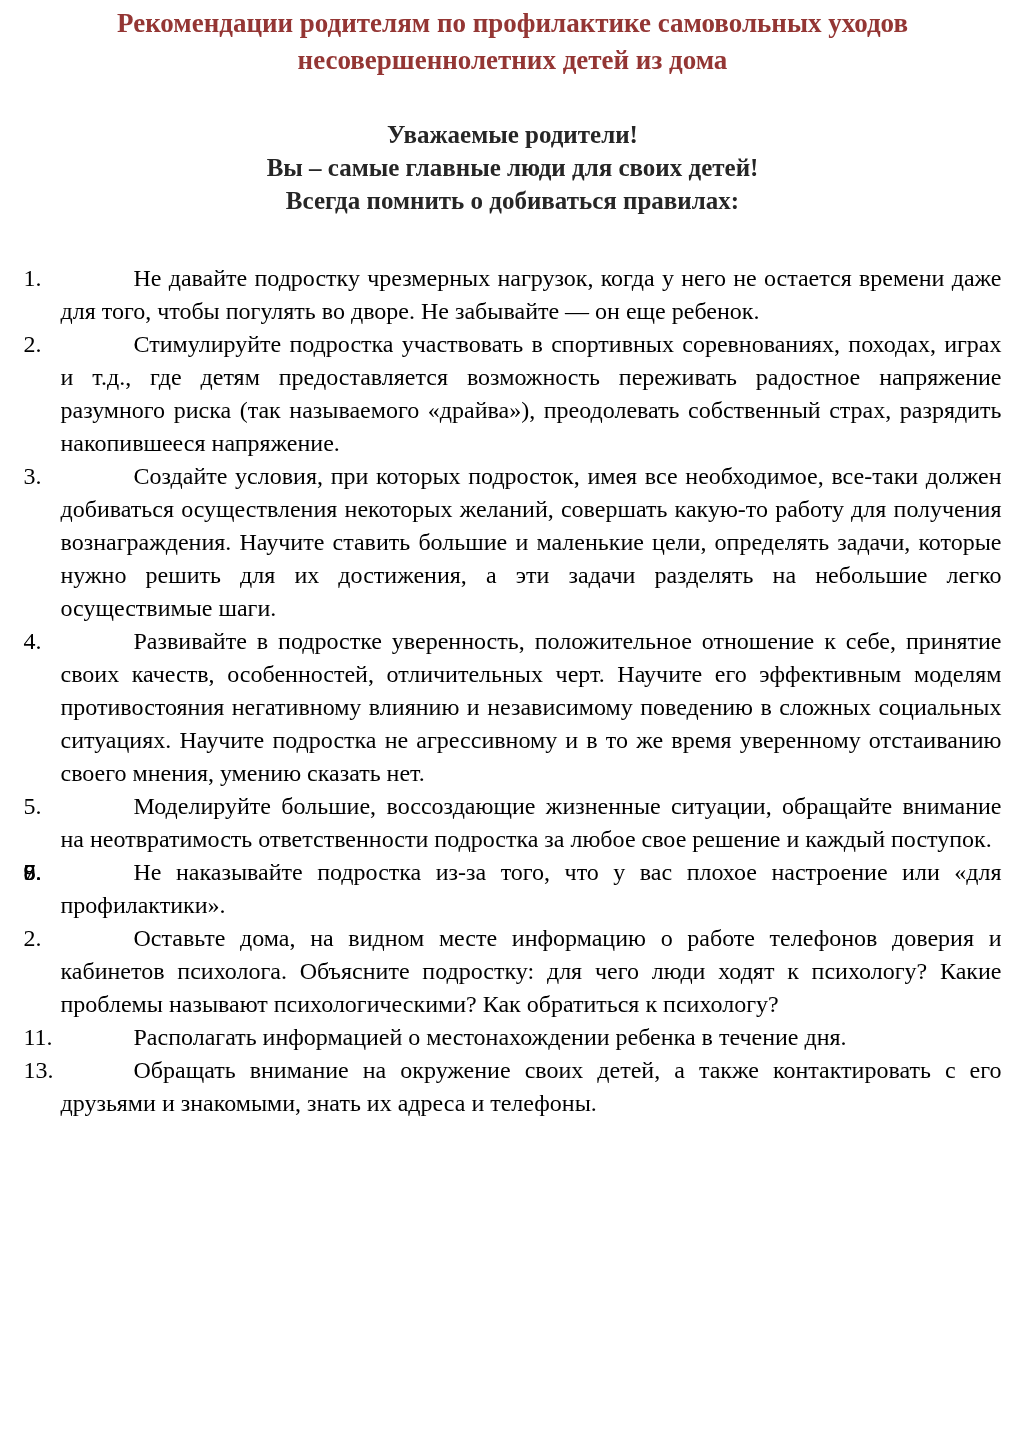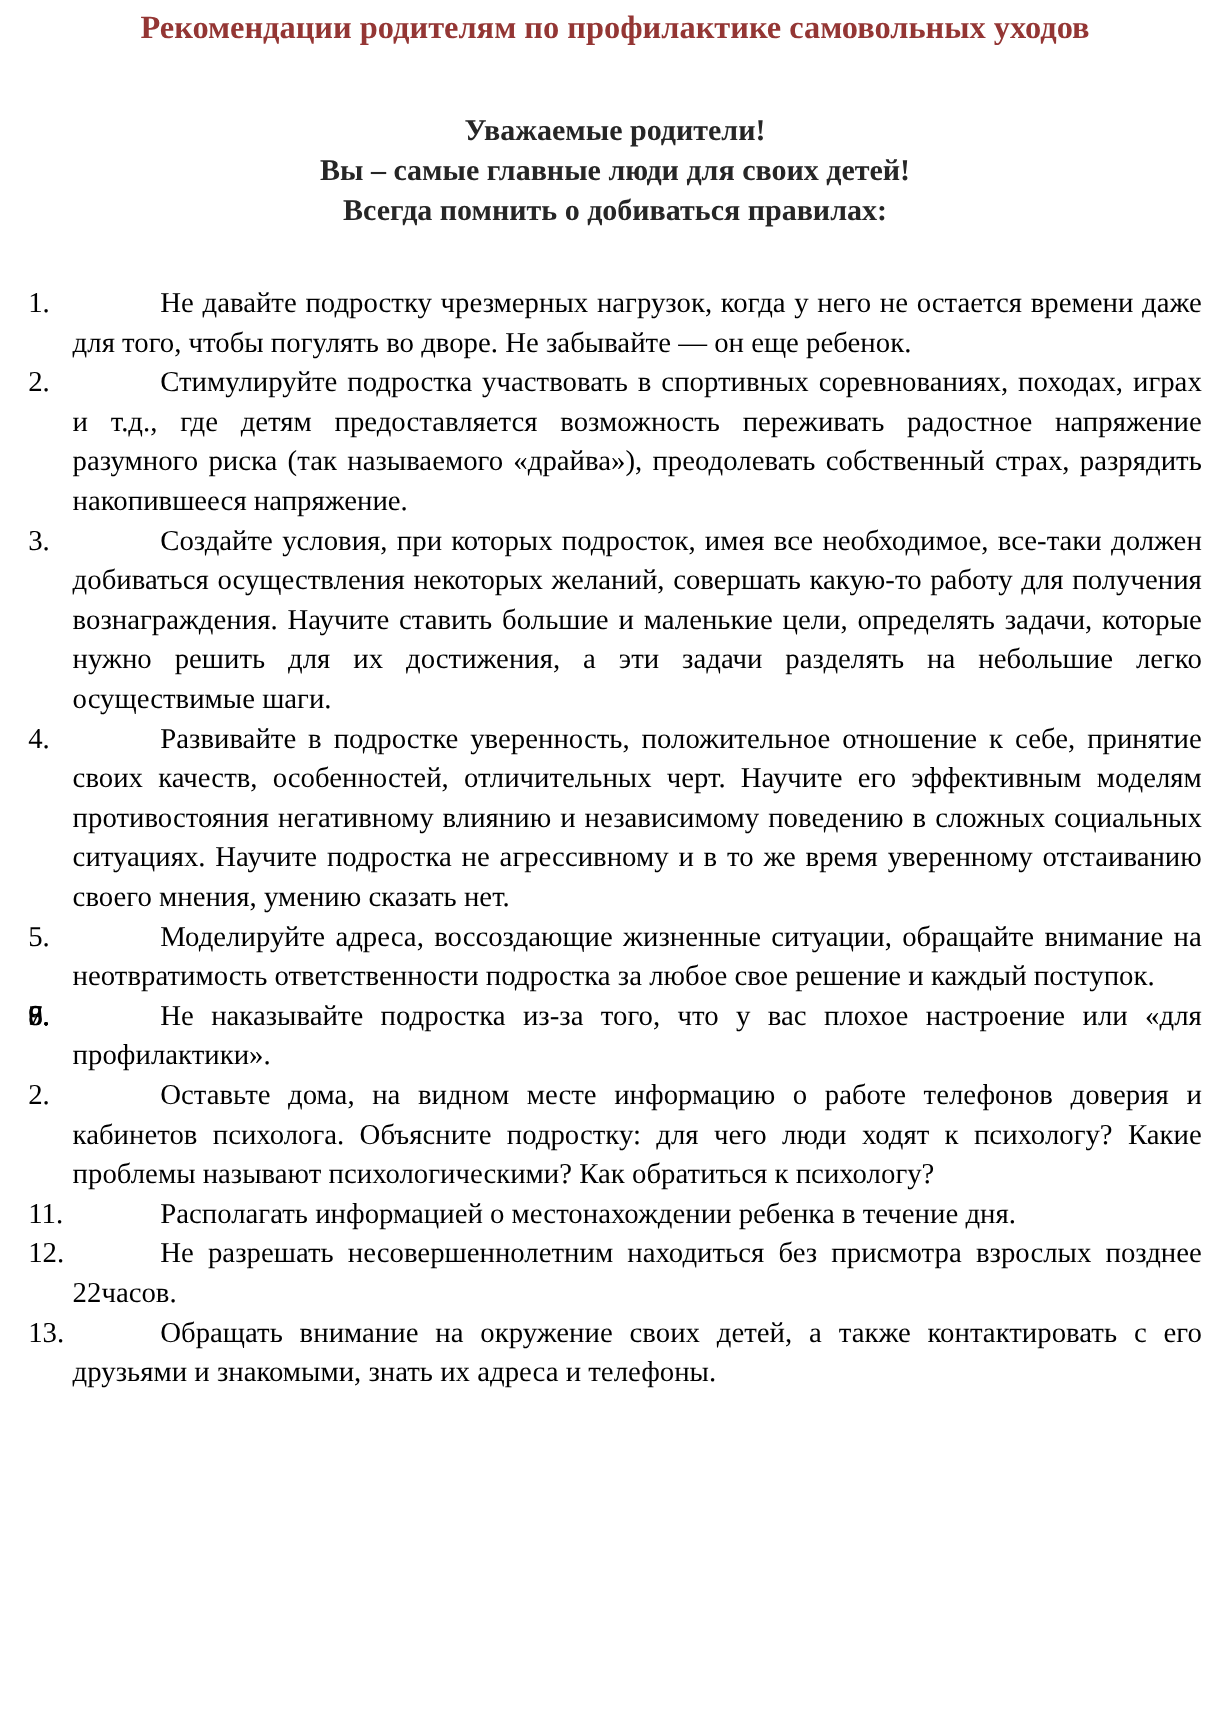--- a/index.html
+++ b/index.html
@@ -21,21 +21,21 @@
   }
   .doc-title {
     margin: 0;
     text-align: center;
     font-size: 27px;
     font-weight: bold;
     line-height: 37px;
     color: #943634;
   }
   .greeting {
-    margin-top: 51px;
+    margin-top: 39px;
     text-align: center;
     font-size: 25px;
     font-weight: bold;
     line-height: 33px;
     color: #262626;
   }
   .greeting div { margin: 0; }
   .rules-list {
     list-style: none;
     margin: 45px 0 0 0;
@@ -58,20 +58,21 @@
     text-align: left;
   }
 </style>
 </head>
 <body>
 
 <div class="page">
 
   <h1 class="doc-title" style="color: rgb(148, 54, 52);">
     <div>Рекомендации родителям по профилактике самовольных уходов</div>
+    <div>несовершеннолетних детей из дома</div>
   </h1>
 
   <div class="greeting">
     <div>Уважаемые родители!</div>
     <div>Вы – самые главные люди для своих детей!</div>
     <div>Всегда помнить о добиваться правилах:</div>
   </div>
 
   <ol class="rules-list">
     <li class="rule-item">
@@ -89,21 +90,21 @@
       <span class="rule-text">Создайте условия, при которых подросток, имея все необходимое, все-таки должен добиваться осуществления некоторых желаний, совершать какую-то работу для получения вознаграждения. Научите ставить большие и маленькие цели, определять задачи, которые нужно решить для их достижения, а эти задачи разделять на небольшие легко осуществимые шаги.</span>
     </li>
 
     <li class="rule-item">
       <span class="rule-number">4.</span>
       <span class="rule-text">Развивайте в подростке уверенность, положительное отношение к себе, принятие своих качеств, особенностей, отличительных черт. Научите его эффективным моделям противостояния негативному влиянию и независимому поведению в сложных социальных ситуациях. Научите подростка не агрессивному и в то же время уверенному отстаиванию своего мнения, умению сказать нет.</span>
     </li>
 
     <li class="rule-item">
       <span class="rule-number">5.</span>
-      <span class="rule-text">Моделируйте адреса, воссоздающие жизненные ситуации, обращайте внимание на неотвратимость ответственности подростка за любое свое решение и каждый поступок.</span>
+      <span class="rule-text">Моделируйте большие, воссоздающие жизненные ситуации, обращайте внимание на неотвратимость ответственности подростка за любое свое решение и каждый поступок.</span>
     </li>
 
     <li class="rule-item">
       <span class="rule-number">6.</span>
     </li>
 
     <li class="rule-item">
       <span class="rule-number">7.</span>
     </li>
 
@@ -119,24 +120,20 @@
     <li class="rule-item">
       <span class="rule-number">2.</span>
       <span class="rule-text">Оставьте дома, на видном месте информацию о работе телефонов доверия и кабинетов психолога. Объясните подростку: для чего люди ходят к психологу? Какие проблемы называют психологическими? Как обратиться к психологу?</span>
     </li>
 
     <li class="rule-item">
       <span class="rule-number">11.</span>
       <span class="rule-text">Располагать информацией о местонахождении ребенка в течение дня.</span>
     </li>
 
-    <li class="rule-item">
-      <span class="rule-number">12.</span>
-      <span class="rule-text">Не разрешать несовершеннолетним находиться без присмотра взрослых позднее 22часов.</span>
-    </li>
 
     <li class="rule-item">
       <span class="rule-number">13.</span>
       <span class="rule-text">Обращать внимание на окружение своих детей, а также контактировать с его друзьями и знакомыми, знать их адреса и телефоны.</span>
     </li>
   </ol>
 
 </div>
 
 </body></html>

